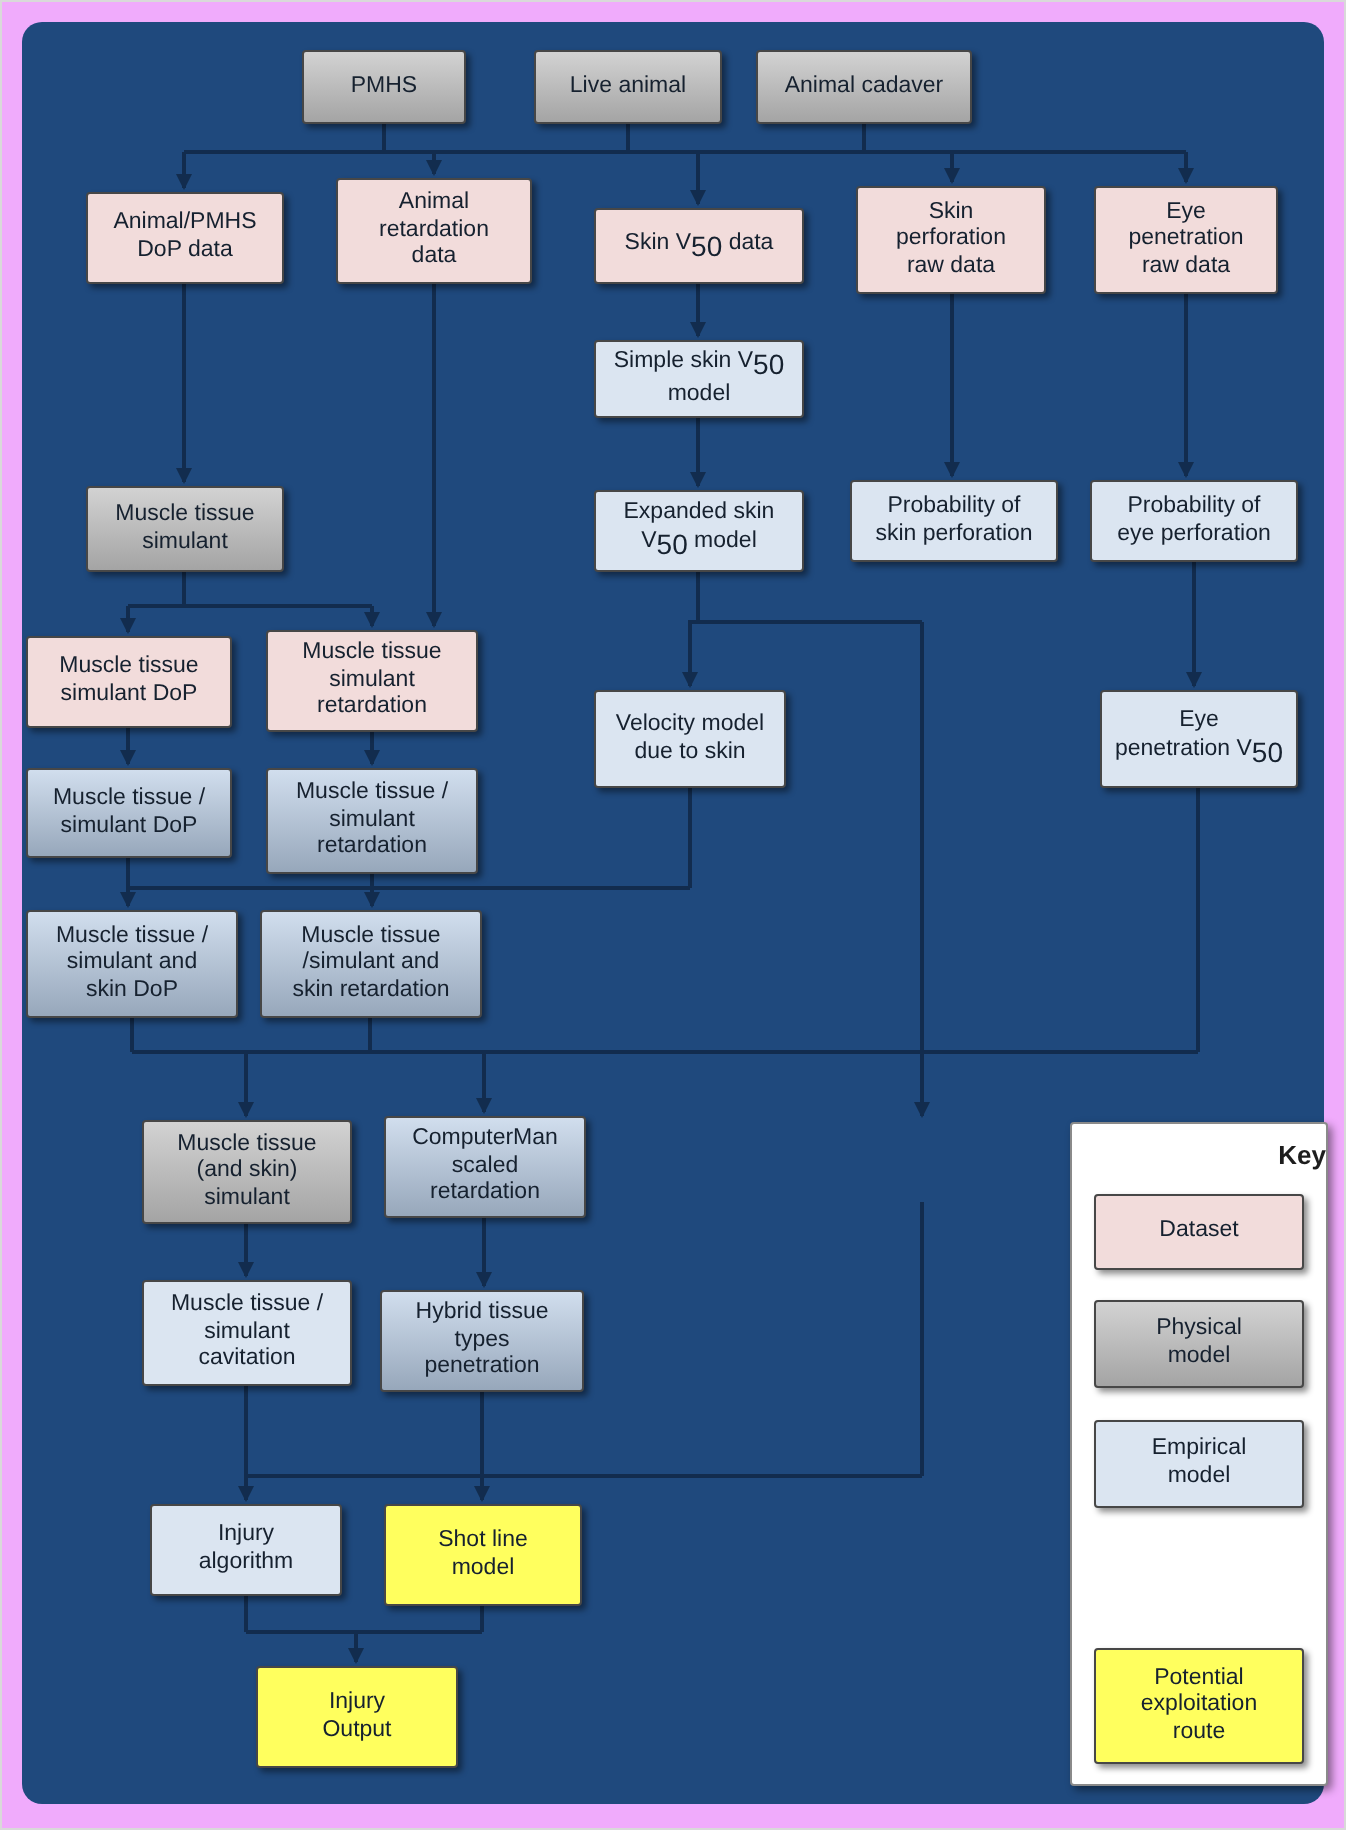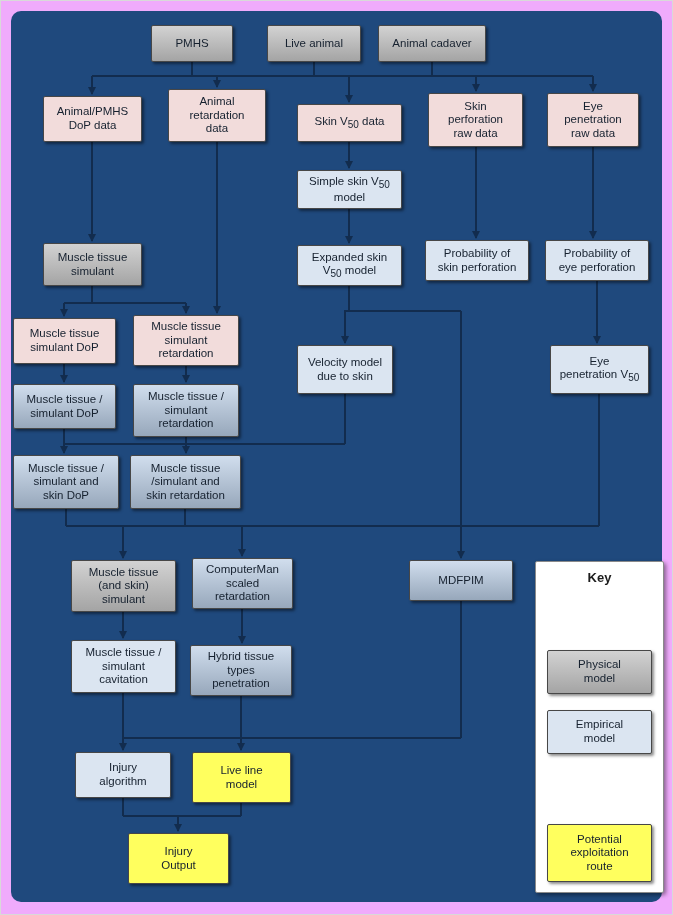--- a/index.html
+++ b/index.html
@@ -17,39 +17,39 @@
   .wire { stroke: var(--arrow, #122c4e); stroke-width: 2; fill: none; }
   .arrhead { fill: var(--arrow, #122c4e); stroke: none; }
   .node {
     position: absolute; display: flex; align-items: center; justify-content: center;
     box-sizing: border-box; padding: 2px;
     border: 1px solid #474747; border-radius: 2px;
     box-shadow: 2px 2px 3px rgba(0,0,0,0.45);
     font-size: 11.5px; line-height: 1.18; color: #16212f; text-align: center;
   }
   .lbl { display: inline-block; width: 100%; text-align: center; white-space: pre-line; }
-  sub { font-size: 10px; }
+  sub { font-size: 14px; }
   .gray {
     background-color: var(--physical-model, #bfbfbf);
     background-image: linear-gradient(rgba(255,255,255,0.30), rgba(0,0,0,0.14));
   }
   .pink { background-color: var(--dataset, #f2dcdb); }
   .blue { background-color: var(--empirical-model, #dbe5f1); justify-content: flex-end; }
   .frem {
     background-color: var(--frem, #b8cce4);
     background-image: linear-gradient(rgba(255,255,255,0.35), rgba(0,0,0,0.18));
   }
   .yellow { background-color: var(--potential-route, #ffff66); }
   .key-panel {
     position: absolute; left: 534px; top: 560px; width: 127px; height: 330px;
     background: #ffffff; border: 1px solid #8a8a8a; border-radius: 2px;
     box-shadow: 2px 2px 4px rgba(0,0,0,0.45);
   }
   .key-title {
-    margin-top: 8px; text-align: center;
+    margin-top: 8px; text-align: right;
     font-size: 13px; font-weight: bold; color: #1d1d1d;
   }
 </style>
 </head>
 <body>
 
 <div class="frame">
   <div class="bg"></div>
 
   <svg class="wires" viewBox="0 0 673 915">
@@ -203,49 +203,49 @@
   <div class="node gray" style="left:70px;top:559px;width:105px;height:52px">
       <span class="lbl">Muscle tissue
 (and skin)
 simulant</span>
     </div>
   <div class="node frem" style="left:191px;top:557px;width:101px;height:51px">
       <span class="lbl">ComputerMan
 scaled
 retardation</span>
     </div>
-  <div class="node frem" style="left:408px;top:559px;width:104px;height:41px">
-      <span class="lbl">MDFPIM</span>
-    </div>
   <div class="node blue" style="left:70px;top:639px;width:105px;height:53px">
       <span class="lbl">Muscle tissue /
 simulant
 cavitation</span>
     </div>
   <div class="node frem" style="left:189px;top:644px;width:102px;height:51px">
       <span class="lbl">Hybrid tissue
 types
 penetration</span>
     </div>
 
   <div class="node blue" style="left:74px;top:751px;width:96px;height:46px">
       <span class="lbl">Injury
 algorithm</span>
     </div>
   <div class="node yellow" style="left:191px;top:751px;width:99px;height:51px">
-      <span class="lbl">Live line
+      <span class="lbl">Shot line
 model</span>
     </div>
   <div class="node yellow" style="left:127px;top:832px;width:101px;height:51px">
       <span class="lbl">Injury
 Output</span>
     </div>
 
   <div class="key-panel">
     <div class="key-title">Key</div>
+    <div class="node pink" style="left:11px;top:35px;width:105px;height:38px">
+        <span class="lbl">Dataset</span>
+      </div>
     <div class="node gray" style="left:11px;top:88px;width:105px;height:44px">
         <span class="lbl">Physical
 model</span>
       </div>
     <div class="node blue" style="left:11px;top:148px;width:105px;height:44px">
         <span class="lbl">Empirical
 model</span>
       </div>
     <div class="node yellow" style="left:11px;top:262px;width:105px;height:58px">
         <span class="lbl">Potential

